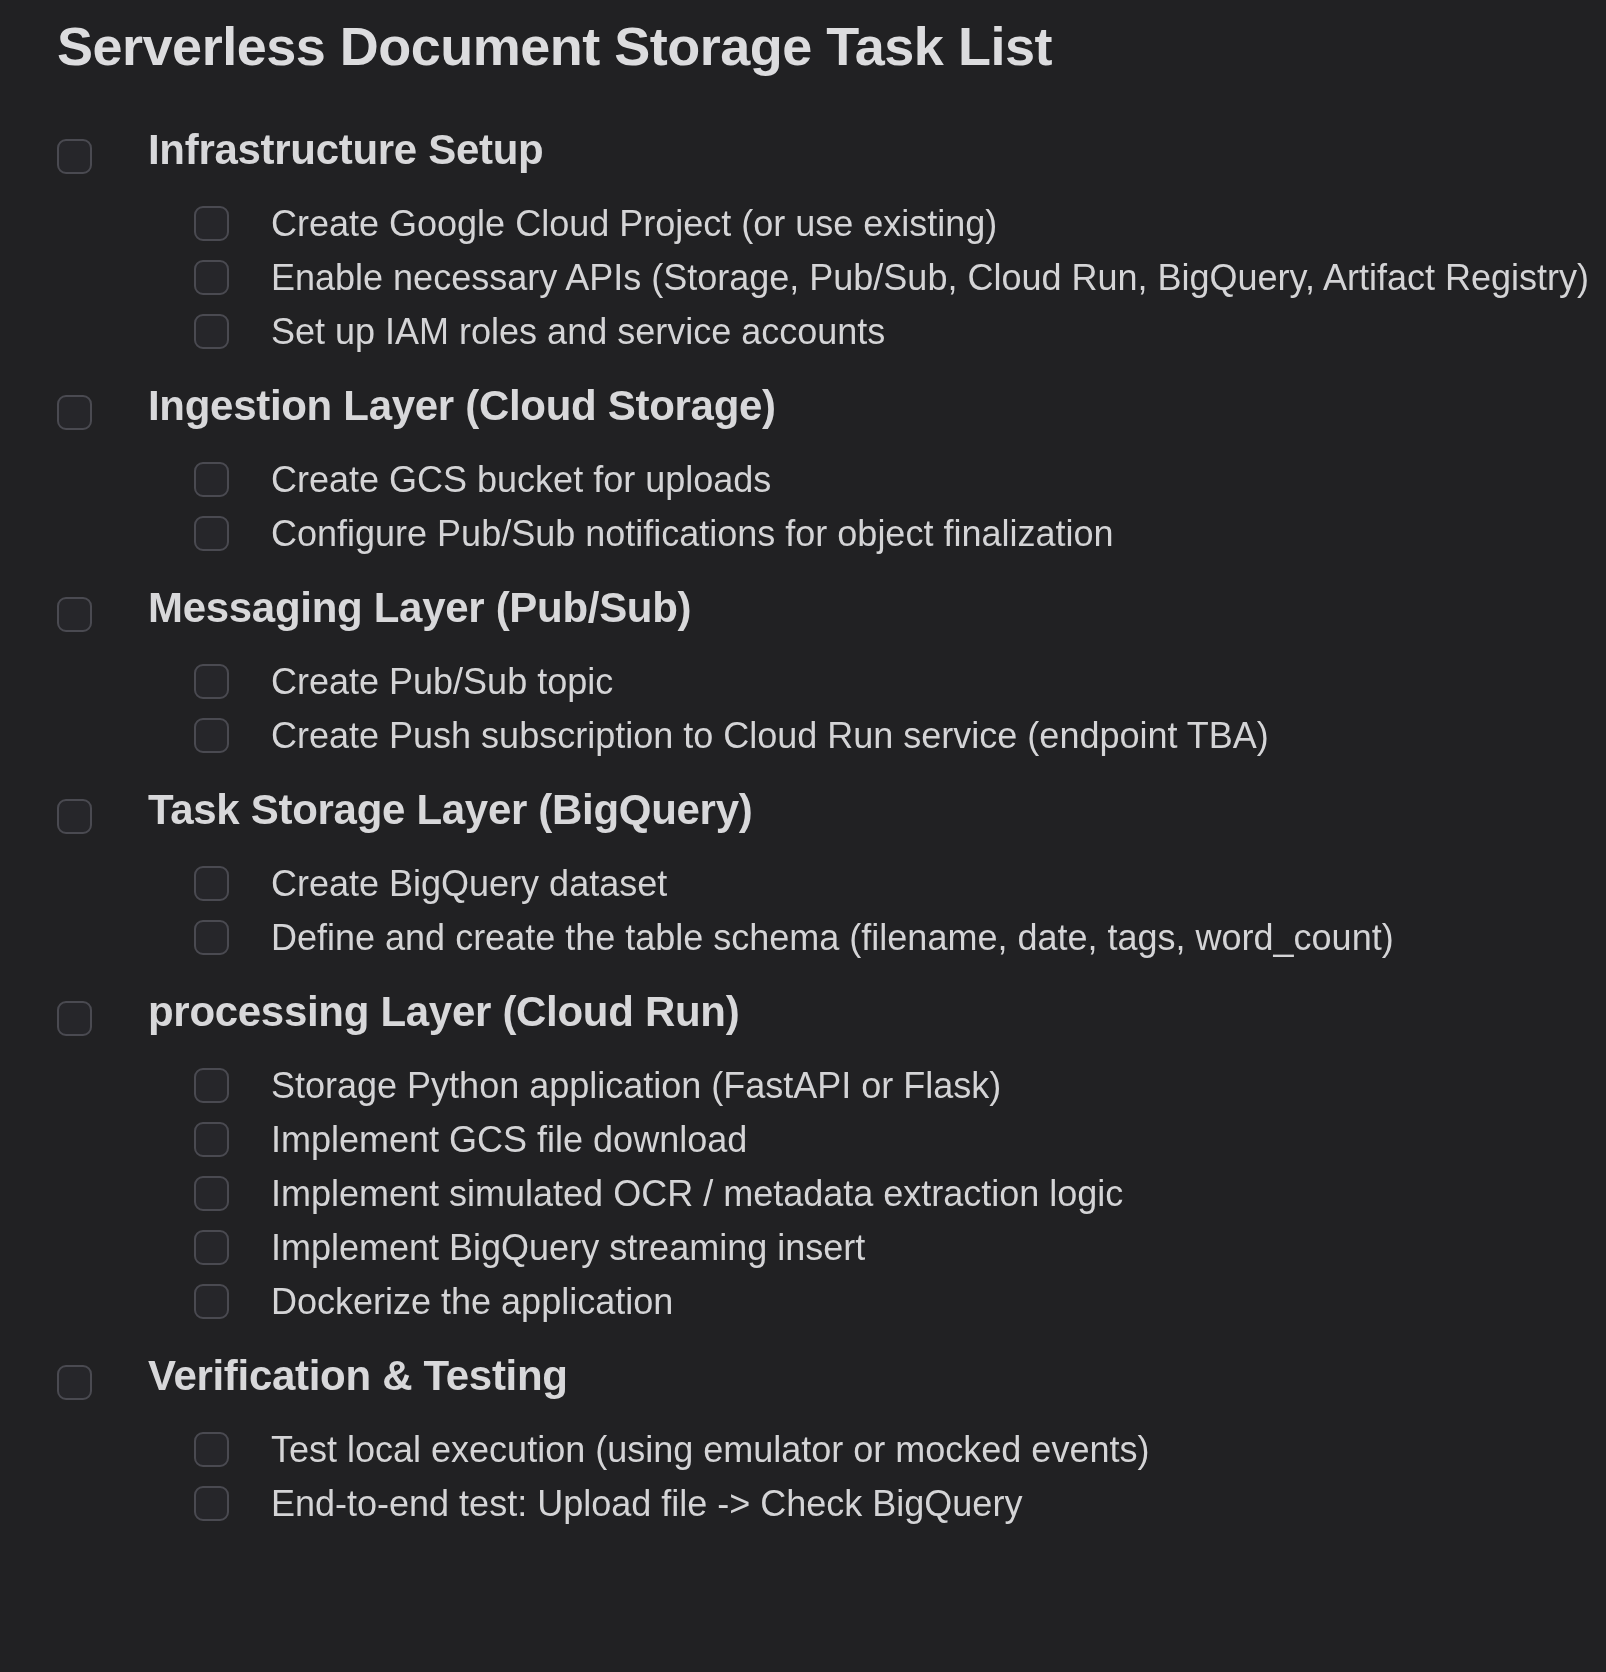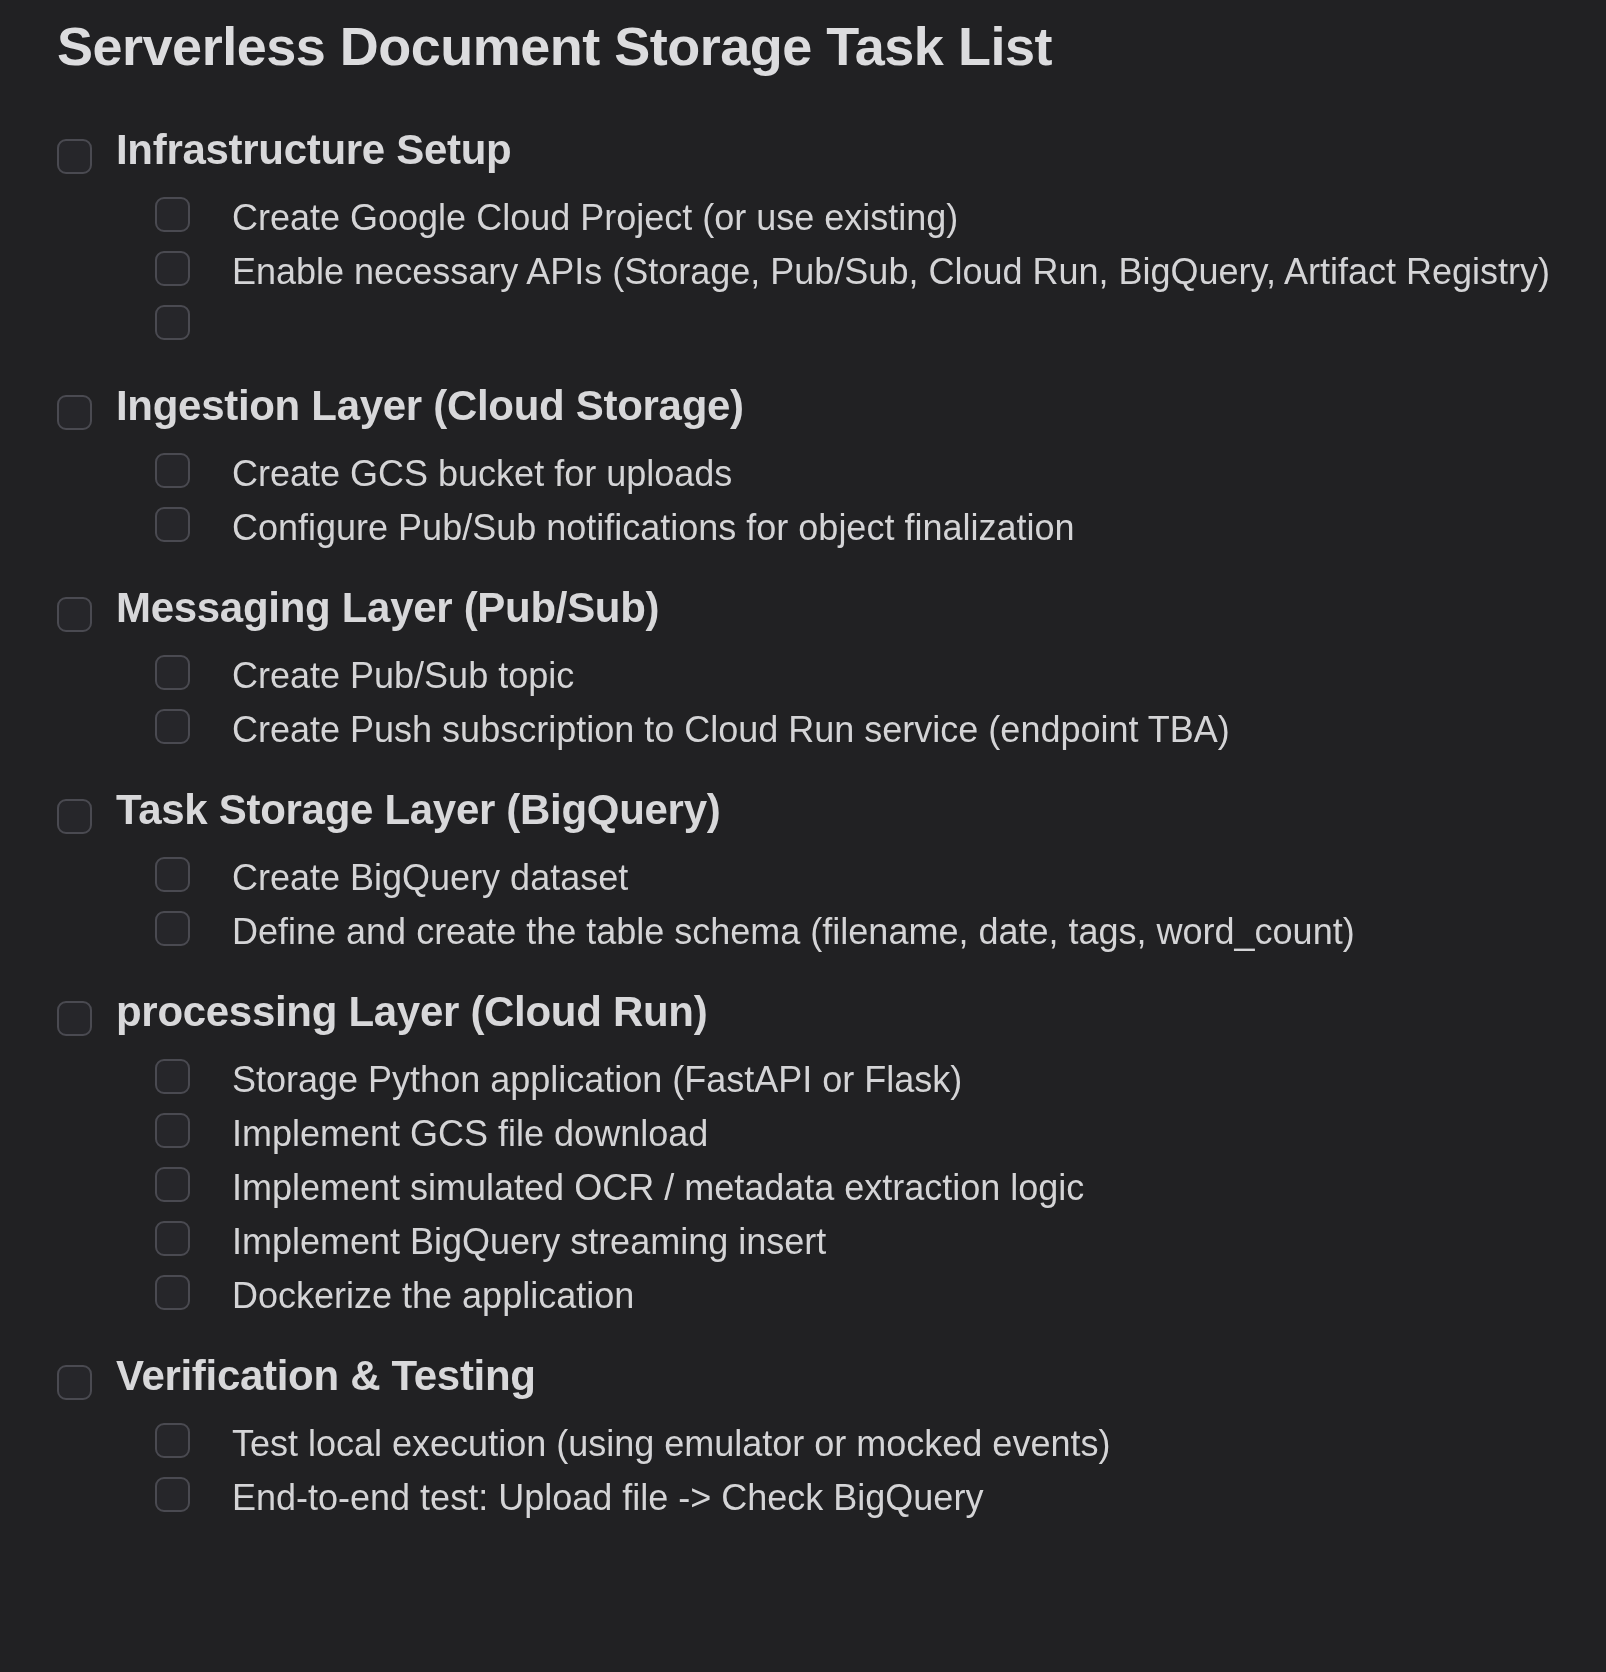--- a/index.html
+++ b/index.html
@@ -24,41 +24,42 @@
     letter-spacing: -0.5px;
   }
   .section-row {
     display: flex;
     align-items: center;
     height: 54px;
     margin: 20px 0;
   }
   .task-row {
     display: flex;
-    align-items: flex-start;
+    align-items: center;
     height: 54px;
+    padding-left: 39px;
   }
   .checkbox {
     flex: none;
     width: 35px;
     height: 35px;
     border: 2px solid var(--checkbox-border, #4a4a51);
     border-radius: 9px;
     background: var(--checkbox-fill, #26262a);
   }
   .section-row .checkbox {
     margin-left: 57px;
     position: relative;
     top: 7px;
   }
   .task-row .checkbox {
     margin-left: 155px;
   }
   .section-title {
-    margin-left: 24px;
+    margin-left: 56px;
     font-size: 42px;
     font-weight: 700;
     color: var(--heading, #d8d8da);
     letter-spacing: -0.3px;
   }
   .task-label {
     margin-left: 42px;
     font-size: 36px;
     font-weight: 400;
     color: var(--text, #d4d4d6);
@@ -81,20 +82,21 @@
     <span class="task-label">Create Google Cloud Project (or use existing)</span>
   </div>
 
   <div class="task-row">
     <span class="checkbox" role="checkbox" aria-checked="false"></span>
     <span class="task-label">Enable necessary APIs (Storage, Pub/Sub, Cloud Run, BigQuery, Artifact Registry)</span>
   </div>
 
   <div class="task-row">
     <span class="checkbox" role="checkbox" aria-checked="false"></span>
+    <span class="task-label">Set up IAM roles and service accounts</span>
   </div>
 </div>
   </div>
 
   <div class="section-block">
     <div class="section-row">
       <span class="checkbox" role="checkbox" aria-checked="false"></span>
       <span class="section-title">Ingestion Layer (Cloud Storage)</span>
     </div>
     <div class="section-tasks">

